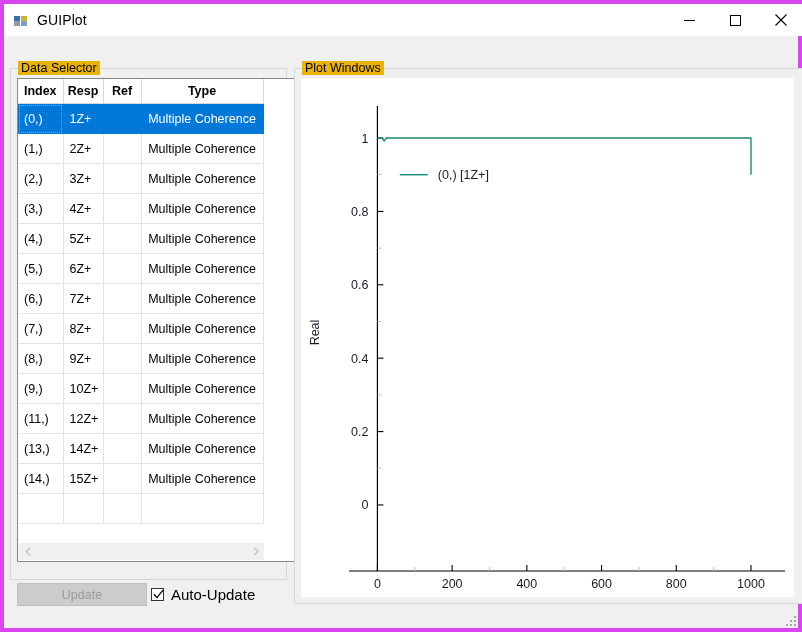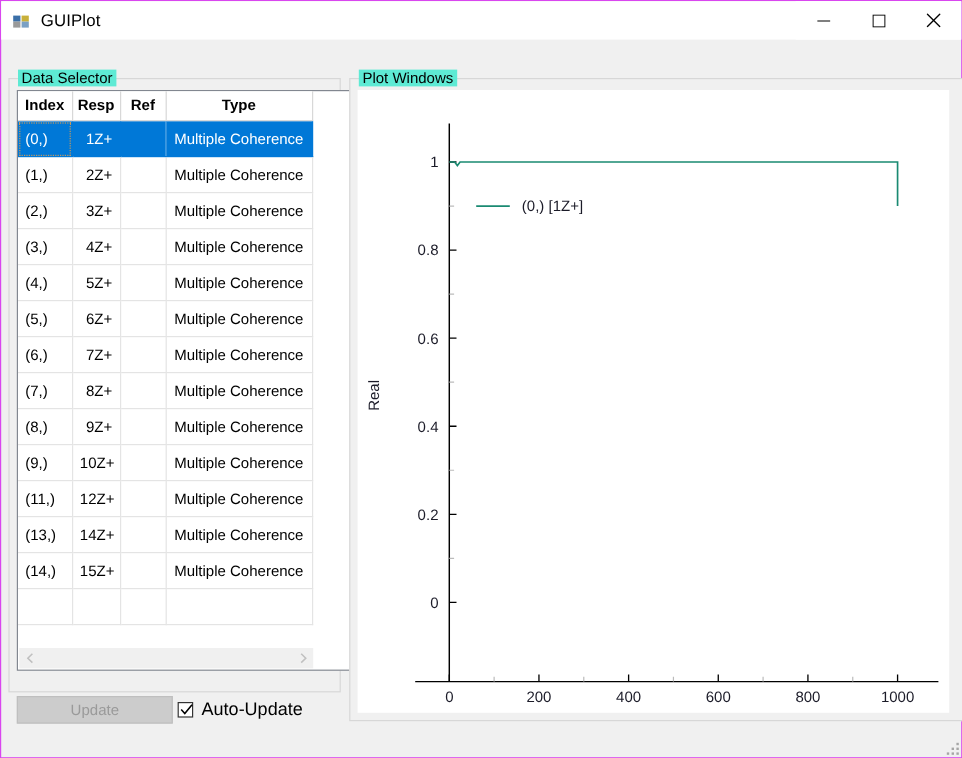--- a/index.html
+++ b/index.html
@@ -6,21 +6,21 @@
     margin: 0; padding: 0;
     width: 802px; height: 632px;
     overflow: hidden;
     background: #ffffff;
     font-family: "Liberation Sans", sans-serif;
   }
   #app {
     position: relative;
     width: 802px; height: 632px;
     background: #f0f0f0;
-    border: 1px solid #d946ef;
+    border: 4px solid #d946ef;
     box-sizing: border-box;
   }
 
   
   .titlebar {
     position: absolute; left: 0; top: 0;
     width: 800px; height: 32px;
     background: #ffffff;
     display: flex; align-items: center;
     box-sizing: border-box;
@@ -65,21 +65,21 @@
 
   
   .groupbox {
     position: absolute;
     border: 1px solid #d7d7d7;
     box-sizing: border-box;
     background: #f0f0f0;
   }
   .groupbox > .gb-title {
     position: absolute; top: -8px; left: 7px;
-    background: #5eead4;
+    background: #eab308;
     padding: 0 3px;
     font-size: 12.5px; color: #000;
     white-space: nowrap;
   }
 
   #data-selector-group {
     left: 6px; top: 64px; width: 277px; height: 512px;
   }
   #plot-windows-group {
     left: 290px; top: 64px; width: 588px; height: 536px;
@@ -118,21 +118,21 @@
     padding: 0 6px;
     color: #000;
     white-space: nowrap;
     overflow: hidden;
   }
   .col-index { width: 45px; }
   .col-resp  { width: 40px; }
   .col-ref   { width: 38px; }
   .col-type  { width: 122px; }
   td.c-index { text-align: left; }
-  td.c-resp  { text-align: right; }
+  td.c-resp  { text-align: left; }
   td.c-ref   { text-align: left; }
   td.c-type  { text-align: center; }
   tr.selected td {
     background: #0078d7;
     color: #ffffff;
     border-right: 1px solid #0078d7;
     border-bottom: 1px solid #0078d7;
   }
   tr.selected td.c-index {
     outline: 1px dotted #c99a5b;

